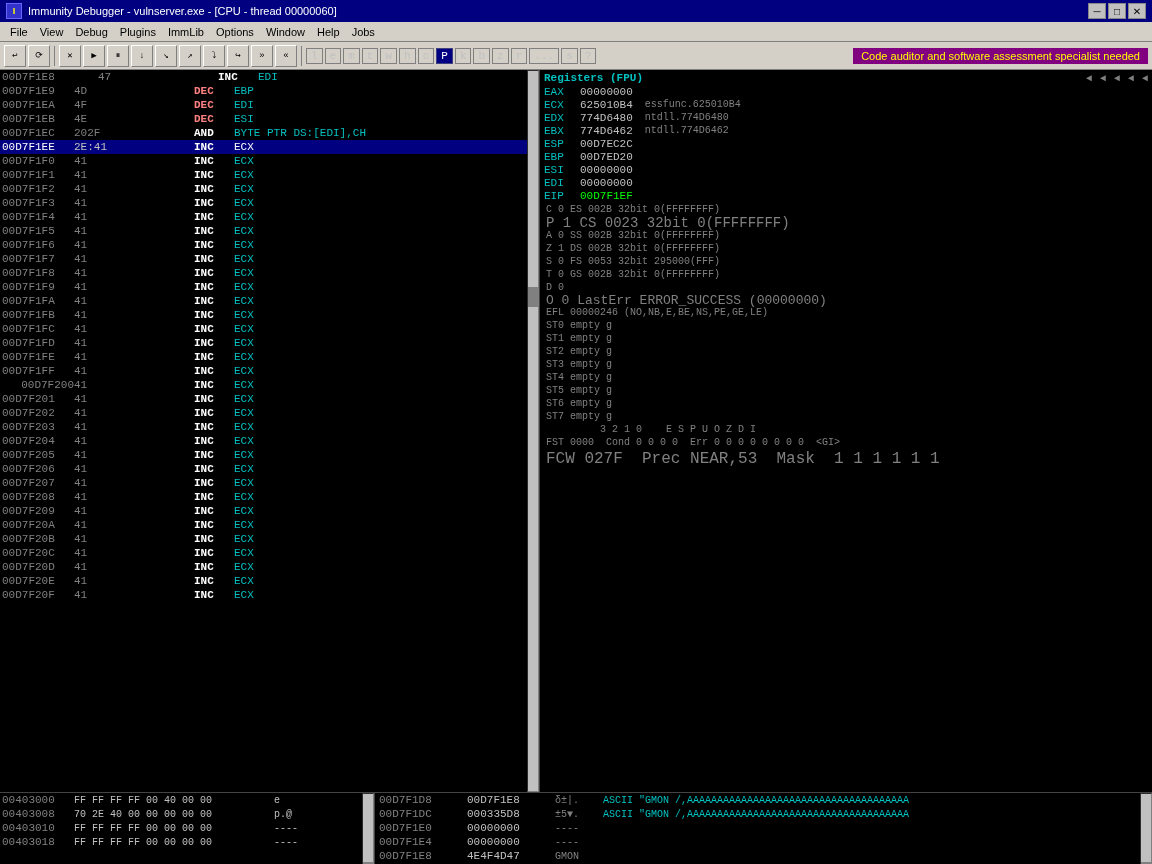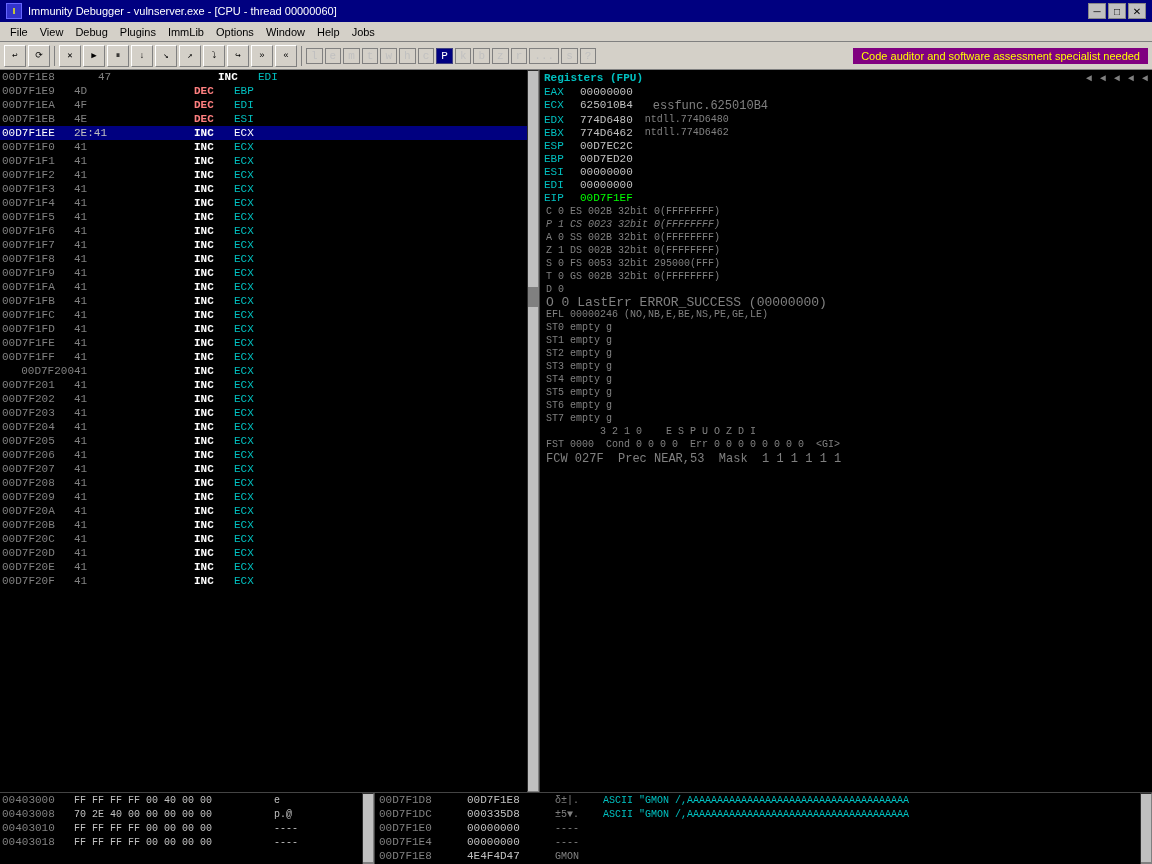--- a/index.html
+++ b/index.html
@@ -297,20 +297,27 @@
     <span style="color:#ff8080;width:40px;display:inline-block;font-weight:bold;">DEC</span>
     <span style="color:#00c0c0;">EDI</span>
   </div>
         <div class="disasm-row">
     <span class="disasm-addr" style="color:#808080;width:72px;display:inline-block;">00D7F1EB</span>
     <span class="disasm-hex" style="color:#808080;width:40px;display:inline-block;">4E</span>
     <span style="width:80px;display:inline-block;"></span>
     <span style="color:#ff8080;width:40px;display:inline-block;font-weight:bold;">DEC</span>
     <span style="color:#00c0c0;">ESI</span>
   </div>
+        <div class="disasm-row">
+    <span class="disasm-addr" style="color:#808080;width:72px;display:inline-block;">00D7F1EC</span>
+    <span class="disasm-hex" style="color:#808080;width:40px;display:inline-block;">202F</span>
+    <span style="width:80px;display:inline-block;"></span>
+    <span style="color:#ffffff;width:40px;display:inline-block;font-weight:bold;">AND</span>
+    <span style="color:#00c0c0;">BYTE PTR DS:[EDI],CH</span>
+  </div>
         <div class="disasm-row selected">
     <span class="disasm-addr" style="color:#ffffff;width:72px;display:inline-block;">00D7F1EE</span>
     <span class="disasm-hex" style="color:#c0c0c0;width:40px;display:inline-block;">2E:41</span>
     <span style="width:80px;display:inline-block;"></span>
     <span style="color:#ffffff;width:40px;display:inline-block;font-weight:bold;">INC</span>
     <span style="color:#ffffff;">ECX</span>
   </div>
         <div class="disasm-row">
     <span class="disasm-addr" style="color:#808080;width:72px;display:inline-block;">00D7F1F0</span>
     <span class="disasm-hex" style="color:#808080;width:40px;display:inline-block;">41</span>
@@ -554,21 +561,21 @@
     </div>
     <div id="reg-rows">
         <div class="reg-row">
     <span class="reg-name">EAX</span>
     <span class="reg-val">00000000</span>
     <span style="color:#808080;font-size:10px;margin-left:6px;"></span>
   </div>
         <div class="reg-row">
     <span class="reg-name">ECX</span>
     <span class="reg-val">625010B4</span>
-    <span style="color:#808080;font-size:12px;margin-left:14px;">essfunc.625010B4</span>
+    <span style="color:#808080;font-size:10px;margin-left:6px;">essfunc.625010B4</span>
   </div>
         <div class="reg-row">
     <span class="reg-name">EDX</span>
     <span class="reg-val">774D6480</span>
     <span style="color:#808080;font-size:10px;margin-left:6px;">ntdll.774D6480</span>
   </div>
         <div class="reg-row">
     <span class="reg-name">EBX</span>
     <span class="reg-val">774D6462</span>
     <span style="color:#808080;font-size:10px;margin-left:6px;">ntdll.774D6462</span>
@@ -591,39 +598,39 @@
         <div class="reg-row">
     <span class="reg-name">EDI</span>
     <span class="reg-val">00000000</span>
     <span style="color:#808080;font-size:10px;margin-left:6px;"></span>
   </div>
         <div class="reg-row">
   <span class="reg-name">EIP</span>
   <span class="eip-val">00D7F1EF</span>
 </div>
         <div style="color: rgb(128, 128, 128); font-size: 10px; height: 13px; display: flex; align-items: center; padding: 0px 2px;">C 0  ES 002B 32bit 0(FFFFFFFF)</div>
-        <div style="color: rgb(128, 128, 128); font-size: 10px; height: 13px; display: flex; align-items: center; padding: 0px 2px; font-style: italic;">P 1  CS 0023 32bit 0(FFFFFFFF)</div>
+        <div style="color: rgb(128, 128, 128); font-size: 14px; height: 13px; display: flex; align-items: center; padding: 0px 2px;">P 1  CS 0023 32bit 0(FFFFFFFF)</div>
         <div style="color: rgb(128, 128, 128); font-size: 10px; height: 13px; display: flex; align-items: center; padding: 0px 2px;">A 0  SS 002B 32bit 0(FFFFFFFF)</div>
         <div style="color: rgb(128, 128, 128); font-size: 10px; height: 13px; display: flex; align-items: center; padding: 0px 2px;">Z 1  DS 002B 32bit 0(FFFFFFFF)</div>
         <div style="color: rgb(128, 128, 128); font-size: 10px; height: 13px; display: flex; align-items: center; padding: 0px 2px;">S 0  FS 0053 32bit 295000(FFF)</div>
         <div style="color: rgb(128, 128, 128); font-size: 10px; height: 13px; display: flex; align-items: center; padding: 0px 2px;">T 0  GS 002B 32bit 0(FFFFFFFF)</div>
         <div style="color: rgb(128, 128, 128); font-size: 10px; height: 13px; display: flex; align-items: center; padding: 0px 2px;">D 0</div>
         <div style="color: rgb(128, 128, 128); font-size: 13px; height: 13px; display: flex; align-items: center; padding: 0px 2px;">O 0  LastErr ERROR_SUCCESS (00000000)</div>
         <div style="color: rgb(128, 128, 128); font-size: 10px; height: 13px; padding: 0px 2px;">EFL 00000246  (NO,NB,E,BE,NS,PE,GE,LE)</div>
         <div style="color: rgb(128, 128, 128); font-size: 10px; height: 13px; padding: 0px 2px;">ST0 empty g</div>
         <div style="color: rgb(128, 128, 128); font-size: 10px; height: 13px; padding: 0px 2px;">ST1 empty g</div>
         <div style="color: rgb(128, 128, 128); font-size: 10px; height: 13px; padding: 0px 2px;">ST2 empty g</div>
         <div style="color: rgb(128, 128, 128); font-size: 10px; height: 13px; padding: 0px 2px;">ST3 empty g</div>
         <div style="color: rgb(128, 128, 128); font-size: 10px; height: 13px; padding: 0px 2px;">ST4 empty g</div>
         <div style="color: rgb(128, 128, 128); font-size: 10px; height: 13px; padding: 0px 2px;">ST5 empty g</div>
         <div style="color: rgb(128, 128, 128); font-size: 10px; height: 13px; padding: 0px 2px;">ST6 empty g</div>
         <div style="color: rgb(128, 128, 128); font-size: 10px; height: 13px; padding: 0px 2px;">ST7 empty g</div>
         <div style="color: rgb(128, 128, 128); font-size: 10px; height: 13px; padding: 0px 2px; white-space: pre;">         3 2 1 0    E S P U O Z D I</div>
         <div style="color: rgb(128, 128, 128); font-size: 10px; height: 13px; padding: 0px 2px; white-space: pre;">FST 0000  Cond 0 0 0 0  Err 0 0 0 0 0 0 0 0  &lt;GI&gt;</div>
-        <div style="color: rgb(128, 128, 128); font-size: 12px; height: 13px; padding: 0px 2px; white-space: pre;">FCW 027F  Prec NEAR,53  Mask  1 1 1 1 1 1</div>
+        <div style="color: rgb(128, 128, 128); font-size: 16px; height: 13px; padding: 0px 2px; white-space: pre;">FCW 027F  Prec NEAR,53  Mask  1 1 1 1 1 1</div>
       </div>
   </div>
 </div>
 
 <div id="bottom-section">
 
   <div id="hex-panel">
     <div id="hex-rows">
         <div class="hex-row">
     <span class="hex-addr">00403000</span>

